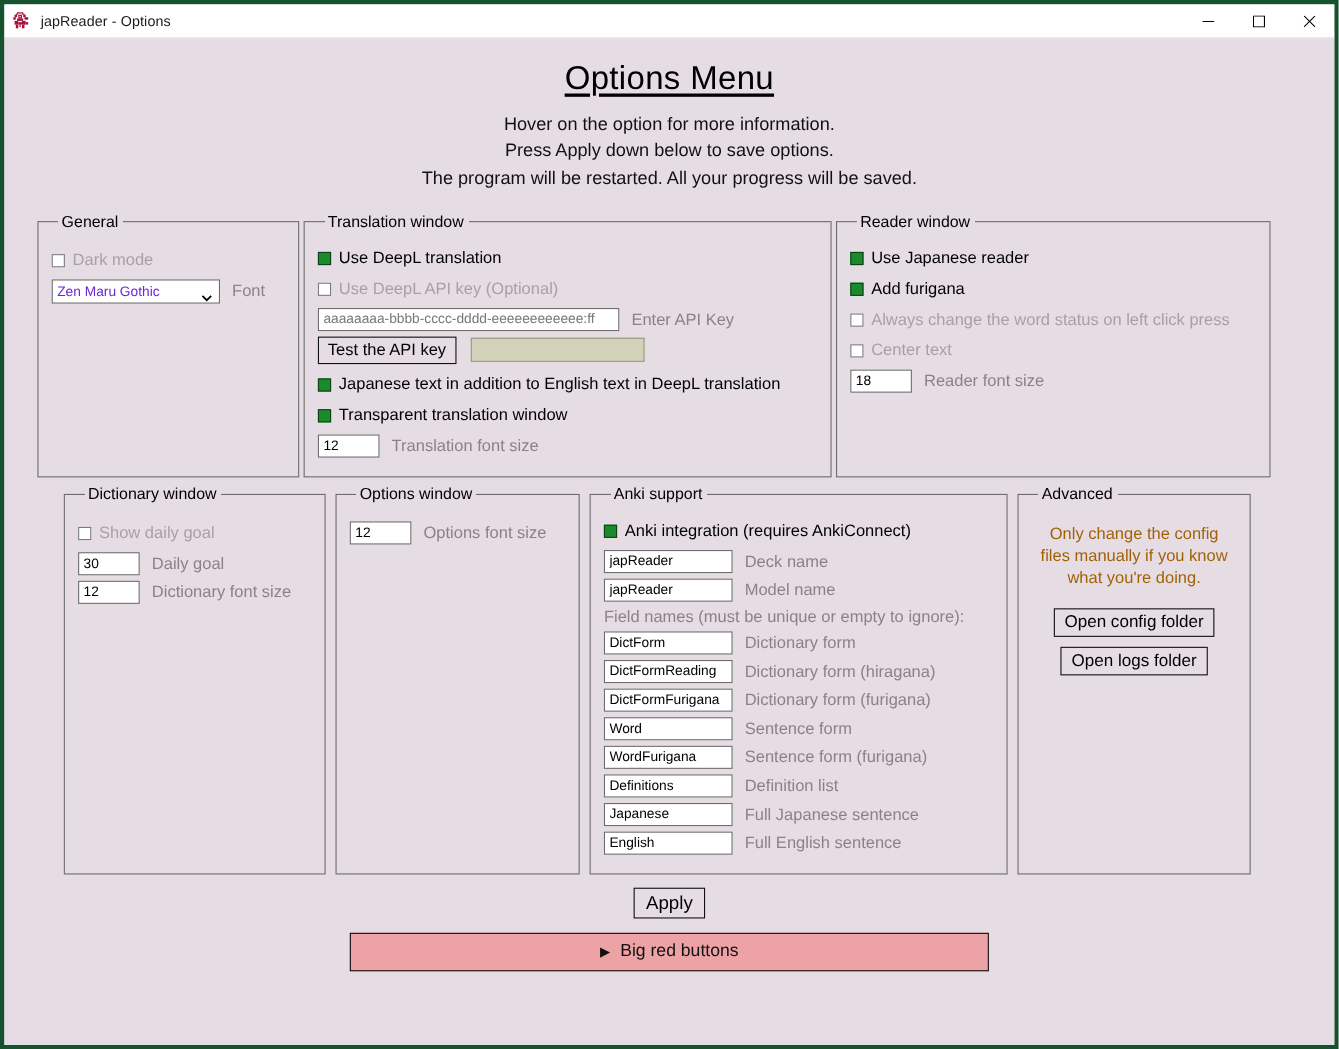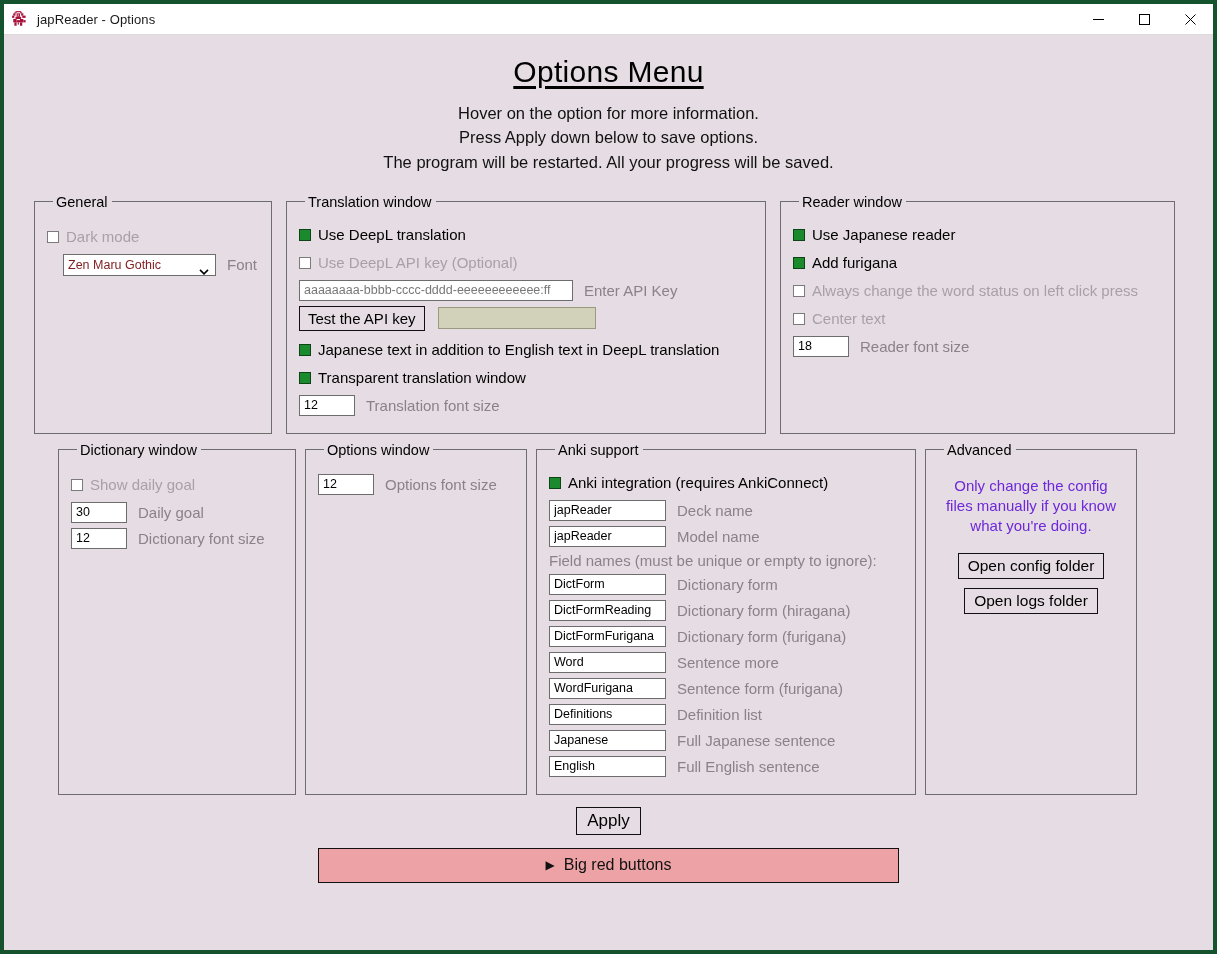--- a/index.html
+++ b/index.html
@@ -58,21 +58,21 @@
   .subtitle-block {
     text-align: center;
     margin-top: 12px;
     font-size: 16.5px;
     line-height: 1.47;
     color: #111;
   }
 
   
   .row { display: flex; }
-  .row1 { margin-top: 20px; gap: 14px; padding: 0 16px; align-items: stretch; }
+  .row1 { margin-top: 20px; gap: 4px; padding: 0 16px; align-items: stretch; }
   .row2 { margin-top: 8px; gap: 9px; padding: 0 40px; align-items: stretch; }
 
   fieldset.panel {
     border: 1px solid #6d6d6d;
     border-radius: 0;
     margin: 0; padding: 10px 12px 12px 12px;
     background: transparent;
     position: relative;
   }
   fieldset.panel > legend {
@@ -130,25 +130,24 @@
     margin: 3px 0 5px 0;
   }
 
   
   .selwrap { position: relative; display: inline-block; }
   select.combo {
     -webkit-appearance: none; appearance: none;
     border: 1px solid #6d6d6d;
     background: #ffffff;
     font-family: "Liberation Sans", sans-serif;
-    font-size: 12.5px; color: #7f1d1d;
+    font-size: 12.5px; color: #6d28d9;
     height: 22px; width: 153px;
     padding: 0 22px 0 4px;
     outline: none;
-    margin-left: 16px;
   }
   .sel-arrow {
     position: absolute; right: 7px; top: 50%;
     transform: translateY(-50%);
     pointer-events: none;
     width: 10px; height: 7px;
   }
 
   button.btn {
     border: 1px solid #111;
@@ -162,21 +161,21 @@
   .testrow { display: flex; align-items: center; margin: 4px 0 8px 0; }
   .test-result {
     width: 158px; height: 22px;
     border: 1px solid #9a9a82;
     background: #d2d2ba;
     margin-left: 13px;
   }
 
   
   .adv-text {
-    text-align: center; font-size: 15px; color: #6d28d9;
+    text-align: center; font-size: 15px; color: #a16207;
     line-height: 1.35; margin: 8px 6px 0 6px;
   }
   .adv-btns { margin-top: 16px; display: flex; flex-direction: column; align-items: center; gap: 9px; }
   .adv-btns button.btn { font-size: 15.5px; padding: 3px 9px; }
 
   
   .apply-wrap { text-align: center; margin-top: 12px; }
   button.apply {
     border: 1px solid #111;
     background: #e6dde4;
@@ -395,21 +394,21 @@
         <div class="field-row">
           <input class="tbox ankifield" type="text" value="DictFormReading" style="">
           <span class="field-label">Dictionary form (hiragana)</span>
         </div>
         <div class="field-row">
           <input class="tbox ankifield" type="text" value="DictFormFurigana" style="">
           <span class="field-label">Dictionary form (furigana)</span>
         </div>
         <div class="field-row">
           <input class="tbox ankifield" type="text" value="Word" style="">
-          <span class="field-label">Sentence more</span>
+          <span class="field-label">Sentence form</span>
         </div>
         <div class="field-row">
           <input class="tbox ankifield" type="text" value="WordFurigana" style="">
           <span class="field-label">Sentence form (furigana)</span>
         </div>
         <div class="field-row">
           <input class="tbox ankifield" type="text" value="Definitions" style="">
           <span class="field-label">Definition list</span>
         </div>
         <div class="field-row">

